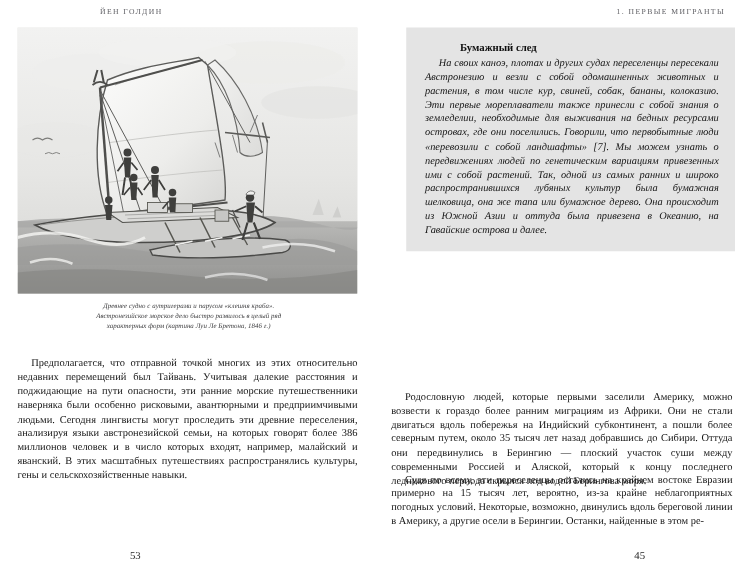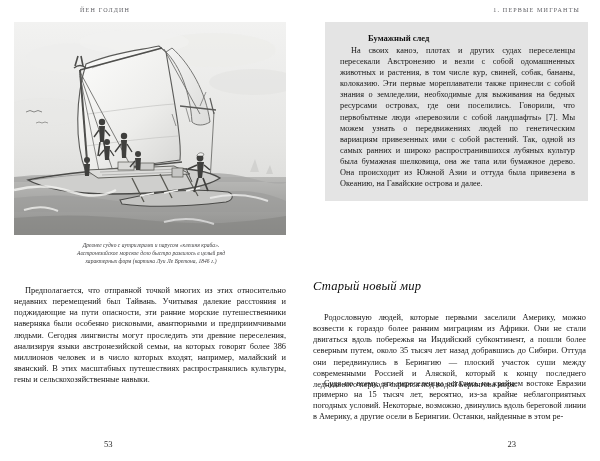--- a/index.html
+++ b/index.html
@@ -101,20 +101,21 @@
     margin-bottom: 1px;
     color: #0f0f0f;
     padding-left: 28px;
   }
   .sidebar-text {
     font-size: 8.3px;
     line-height: 11.1px;
     text-align: justify;
     color: #161616;
     text-indent: 11px;
+    font-style: italic;
   }
 
   .section-head {
     position: absolute;
     top: 279px;
     left: 13px;
     font-style: italic;
     font-size: 12.6px;
     line-height: 14px;
     color: #0d0d0d;
@@ -286,22 +287,21 @@
 
   <div class="page page-right">
 
     <div class="runhead runhead-right">1. ПЕРВЫЕ МИГРАНТЫ</div>
 
     <div class="sidebar-box">
       <div class="sidebar-title">Бумажный след</div>
       <div class="sidebar-text">На своих каноэ, плотах и других судах переселенцы пересекали Австронезию и везли с собой одомашненных животных и растения, в том числе кур, свиней, собак, бананы, колоказию. Эти первые мореплаватели также принесли с собой знания о земледелии, необходимые для выживания на бедных ресурсами островах, где они поселились. Говорили, что первобытные люди «перевозили с собой ландшафты» [7]. Мы можем узнать о передвижениях людей по генетическим вариациям привезенных ими с собой растений. Так, одной из самых ранних и широко распространившихся лубяных культур была бумажная шелковица, она же тапа или бумажное дерево. Она происходит из Южной Азии и оттуда была привезена в Океанию, на Гавайские острова и далее.</div>
     </div>
 
-    <div class="section-head">Старый новый мир</div>
 
     <div class="body-right body-right-a indent">Родословную людей, которые первыми заселили Америку, можно возвести к гораздо более ранним миграциям из Африки. Они не стали двигаться вдоль побережья на Индийский субконтинент, а пошли более северным путем, около 35 тысяч лет назад добравшись до Сибири. Оттуда они передвинулись в Берингию — плоский участок суши между современными Россией и Аляской, который к концу последнего ледникового периода скрылся под водой Берингова моря.</div>
 
     <div class="body-right body-right-b indent">Судя по всему, эти переселенцы остались на крайнем востоке Евразии примерно на 15 тысяч лет, вероятно, из-за крайне неблагоприятных погодных условий. Некоторые, возможно, двинулись вдоль береговой линии в Америку, а другие осели в Берингии. Останки, найденные в этом ре-</div>
 
-    <div class="folio folio-right">23</div>
+    <div class="folio folio-right">45</div>
   </div>
 
 </div>
 
 </body></html>

